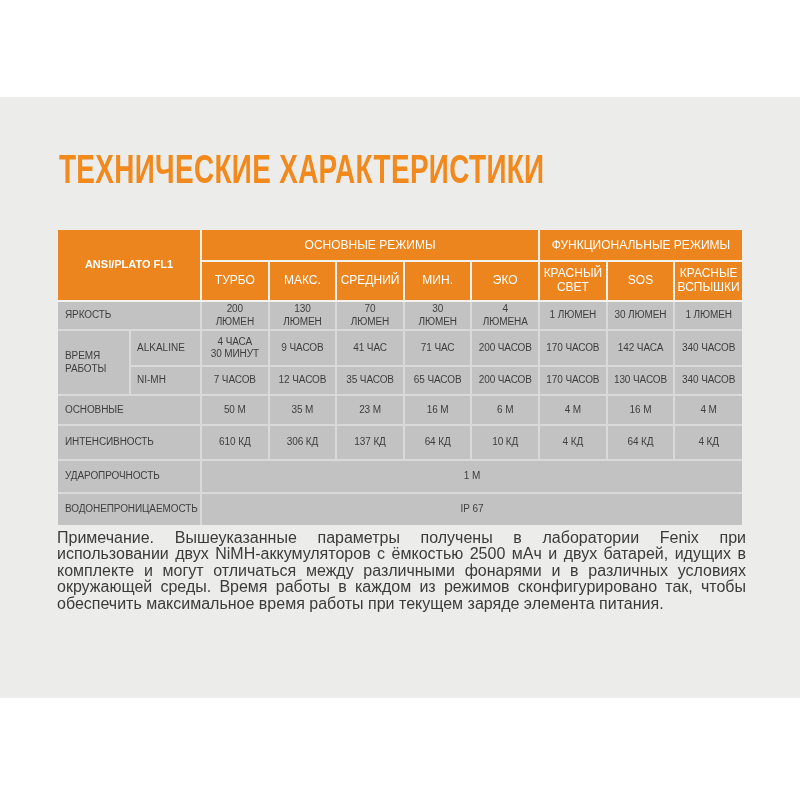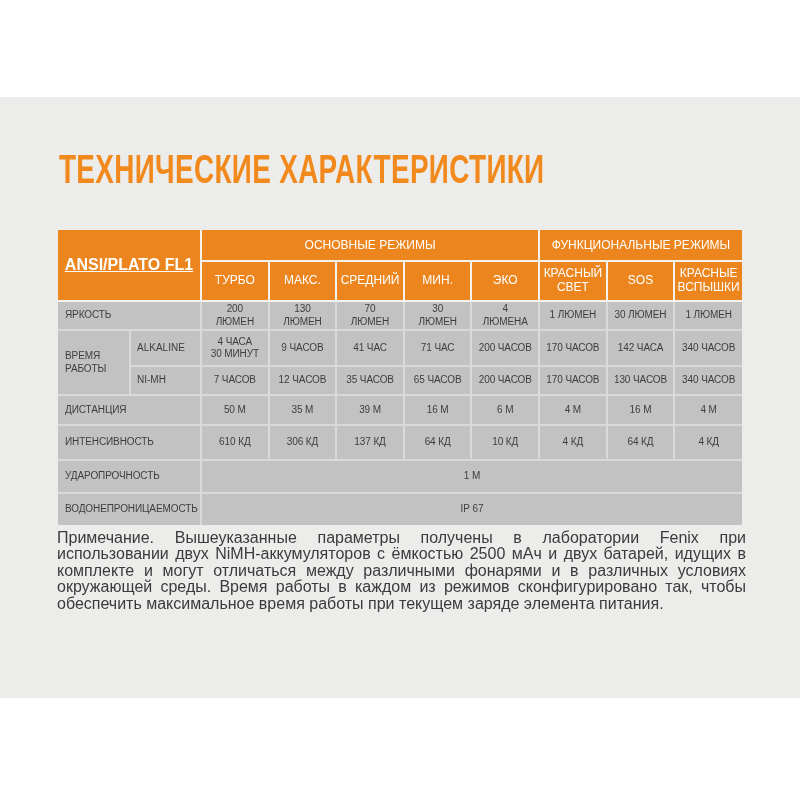--- a/index.html
+++ b/index.html
@@ -8,21 +8,21 @@
   .gray-band { position:absolute; left:0; top:97px; width:800px; height:601px; background:#ececea; }
   .title { position:absolute; left:59px; top:146px; white-space:nowrap; }
   .title-inner { display:inline-block; transform:scaleX(0.68); transform-origin:0 50%;
                  font-size:41px; font-weight:bold; letter-spacing:0.5px; color:#f2891c; }
   table.spec-table { position:absolute; left:58px; top:230px; width:684px;
                      border-collapse:collapse; table-layout:fixed; }
   td { border:2px solid #d9d9d9; background:#c2c2c2; color:#3e3e3e; font-size:10px;
        text-align:center; vertical-align:middle; line-height:1.25; white-space:pre-line;
        overflow:hidden; }
   td.hdr { background:#ec851e; border-color:#f3f2ee; color:#ffffff; font-size:12px; }
-  td.corner { font-weight:bold; font-size:16px;text-decoration:underline; }
+  td.corner { font-weight:bold; font-size:11px; }
   td.mode { line-height:1.15; padding:1px 2px; }
   td.lbl { text-align:left; padding-left:7px; letter-spacing:-0.1px; }
   td.sub { text-align:left; padding-left:6px; }
   td.val { padding:1px 1px; letter-spacing:-0.1px; }
   td.merged { letter-spacing:0; }
   td:first-child { border-left:0; }
   td:last-child { border-right:0; }
   tr:first-child td { border-top:0; }
   tr:last-child td { border-bottom:0; }
   tr.r1 { height:31px; } tr.r2 { height:40px;margin-left:48px; } tr.r3 { height:16px;margin-top:24px; }
@@ -104,24 +104,24 @@
       <td class="val">7 ЧАСОВ</td>
       <td class="val">12 ЧАСОВ</td>
       <td class="val">35 ЧАСОВ</td>
       <td class="val">65 ЧАСОВ</td>
       <td class="val">200 ЧАСОВ</td>
       <td class="val">170 ЧАСОВ</td>
       <td class="val">130 ЧАСОВ</td>
       <td class="val">340 ЧАСОВ</td>
     </tr>
     <tr class="r6">
-      <td class="lbl" colspan="2">ДИСТАНЦИЯ</td>
+      <td class="lbl" colspan="2">ОСНОВНЫЕ</td>
       <td class="val">50 М</td>
       <td class="val">35 М</td>
-      <td class="val">39 М</td>
+      <td class="val">23 М</td>
       <td class="val">16 М</td>
       <td class="val">6 М</td>
       <td class="val">4 М</td>
       <td class="val">16 М</td>
       <td class="val">4 М</td>
     </tr>
     <tr class="r7">
       <td class="lbl" colspan="2">ИНТЕНСИВНОСТЬ</td>
       <td class="val">610 КД</td>
       <td class="val">306 КД</td>

